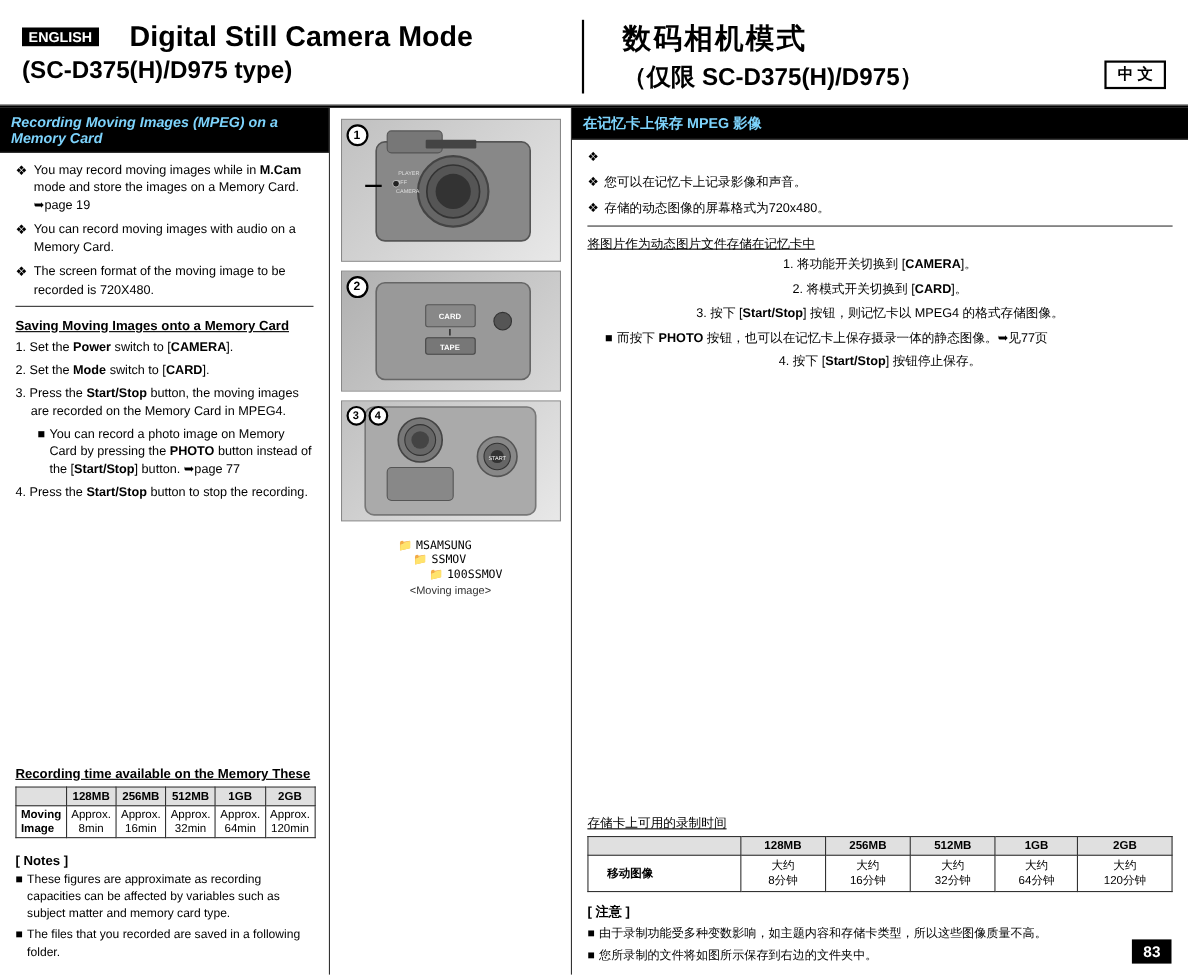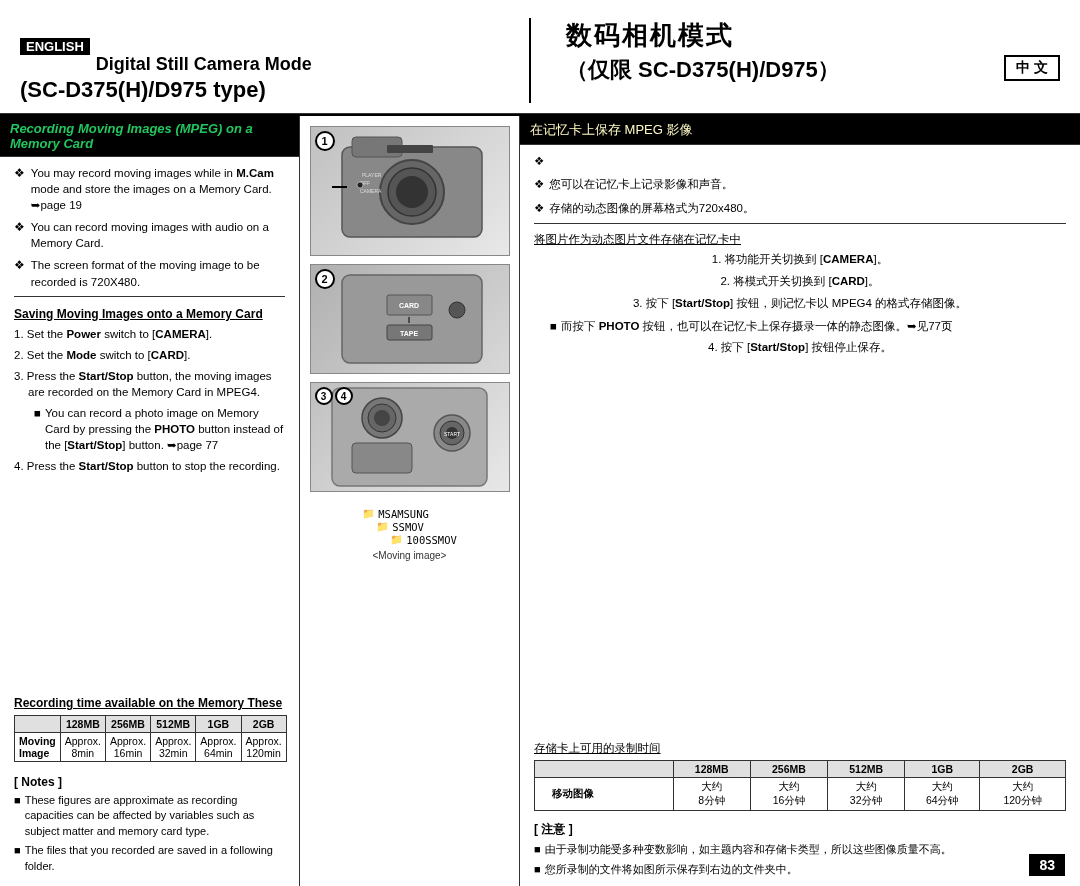--- a/index.html
+++ b/index.html
@@ -48,20 +48,21 @@
       font-size: 13px;
       padding: 1px 6px;
       margin-right: 6px;
     }
 
     .header-title-line1 {
       font-size: 22px;
       font-weight: bold;
       display: flex;
       align-items: center;
+      gap: 22px;
     }
 
     .header-title-line2 {
       font-size: 22px;
       font-weight: bold;
       margin-top: 2px;
     }
 
     .chinese-title {
       font-size: 26px;
@@ -105,21 +106,21 @@
       border-right: 1px solid #333;
     }
 
     .section-header-left {
       background: #000;
       padding: 5px 10px;
       border-bottom: 1px solid #333;
     }
 
     .section-header-left span {
-      color: #22c55e;
+      color: #7dd3fc;
       font-style: italic;
       font-weight: bold;
       font-size: 13px;
     }
 
     .left-content {
       padding: 8px 14px;
       flex: 1;
     }
 
@@ -272,23 +273,23 @@
       flex-direction: column;
     }
 
     .section-header-right {
       background: #000;
       padding: 5px 10px;
       border-bottom: 1px solid #333;
     }
 
     .section-header-right span {
-      color: #fef9c3;
+      color: #7dd3fc;
       font-size: 13px;
-      font-weight: normal;
+      font-weight: bold;
     }
 
     .right-content {
       padding: 8px 14px;
       flex: 1;
     }
 
     .chinese-bullet {
       display: flex;
       margin-bottom: 6px;
@@ -419,21 +420,21 @@
   </style>
 </head>
 <body>
 
 <div class="page" style="position:relative;">
 
   <div class="header">
     <div class="header-left">
       <div class="header-title-line1">
         <span class="english-badge">ENGLISH</span>
-        <span style="font-size:18px; font-weight:bold;margin-top:36px;">Digital Still Camera Mode</span>
+        <span style="font-size:26px; font-weight:bold;">Digital Still Camera Mode</span>
       </div>
       <div class="header-title-line2">(SC-D375(H)/D975 type)</div>
     </div>
     <div style="width:2px; background:#000; margin: 0 15px; align-self:stretch;"></div>
     <div class="header-right">
       <div class="chinese-top-row">
         <div>
           <div class="chinese-title">数码相机模式</div>
           <div class="chinese-subtitle">（仅限 SC-D375(H)/D975）</div>
         </div>

